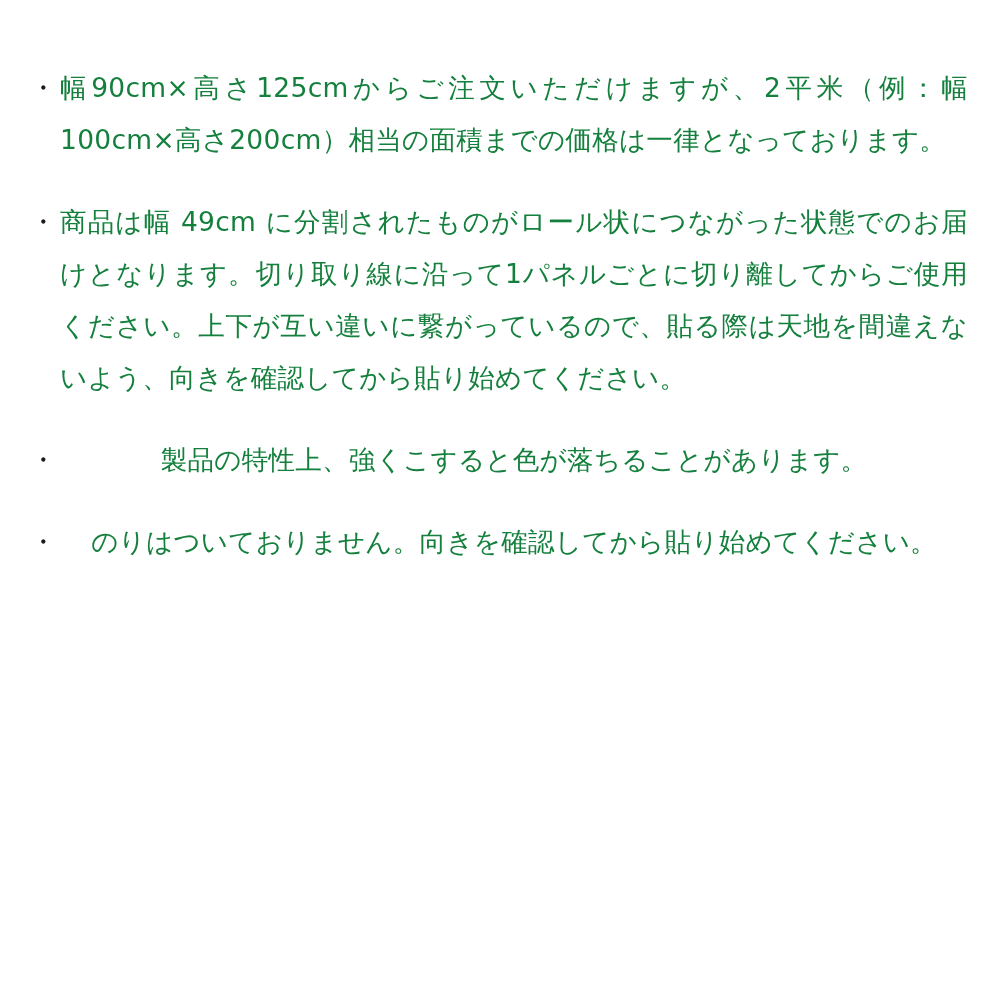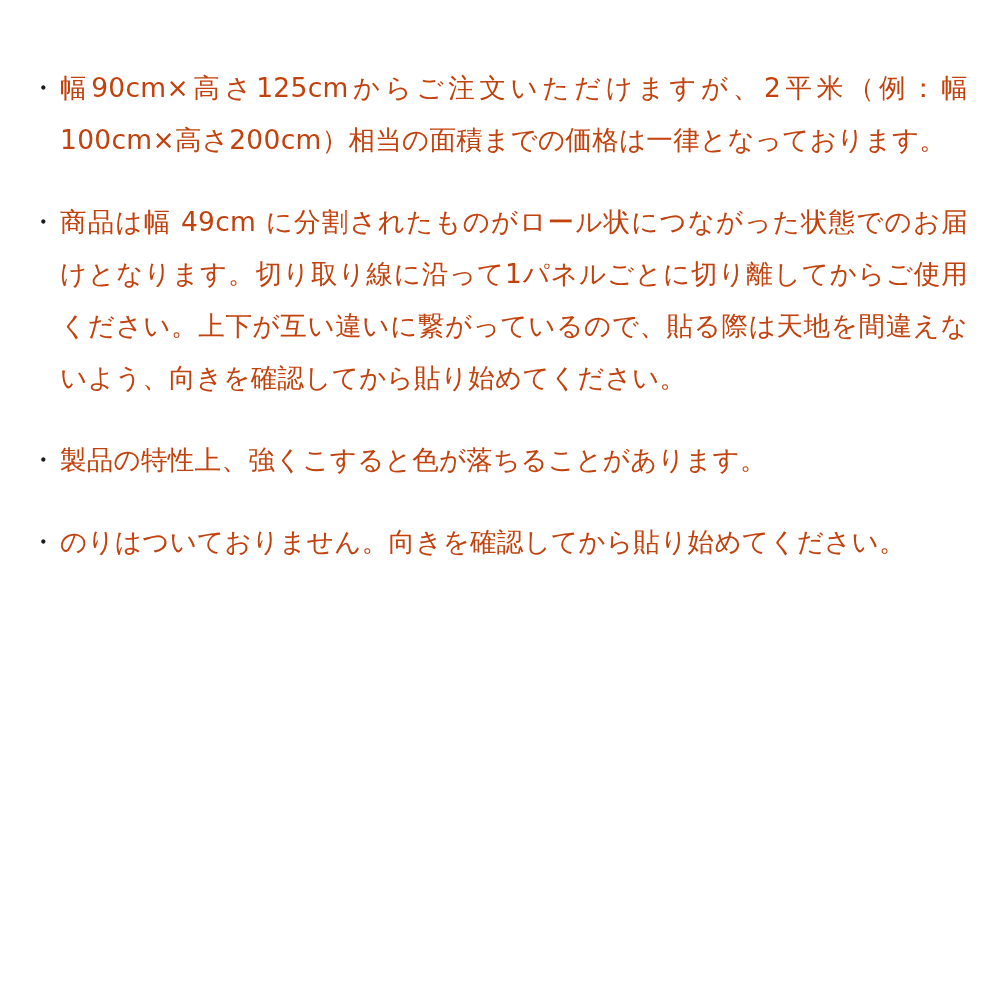--- a/index.html
+++ b/index.html
@@ -41,27 +41,27 @@
     line-height: 52px;
     text-align: center;
     color: #1a1a1a;
     user-select: none;
   }
   .note-text {
     flex: 1 1 auto;
     font-size: 26.5px;
     line-height: 52px;
     letter-spacing: 0.3px;
-    color: #c2410c;
+    color: #15803d;
     text-align: justify;
     text-justify: inter-character;
     padding-right: 6px;
   }
   .note-text.nowrapjust {
-    text-align: left;
+    text-align: center;
   }
 </style>
 </head>
 <body>
 
 <div class="page">
   <ul class="notes-list">
 
     <li class="note-item">
       <span class="bullet">・</span>

